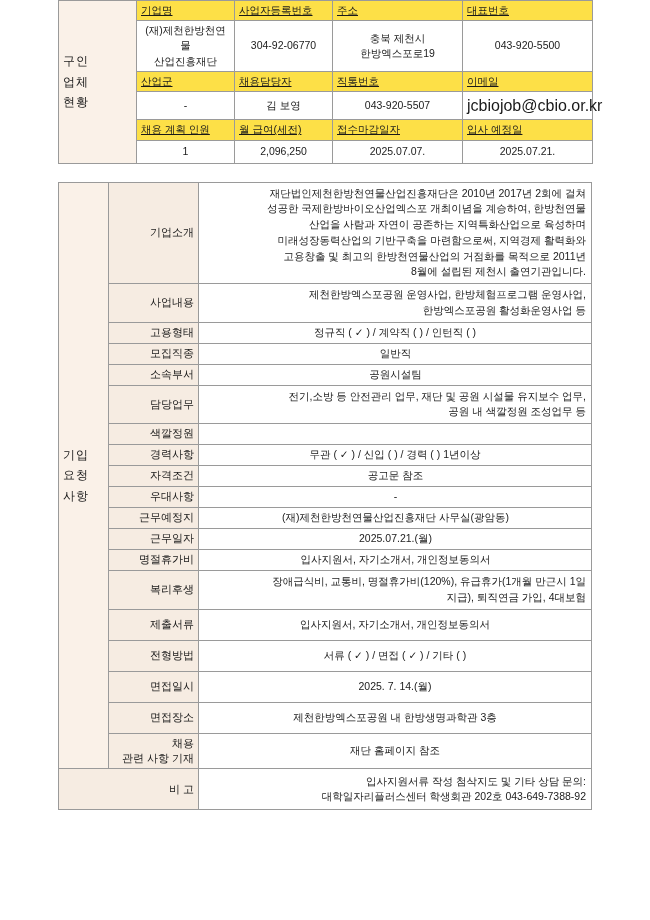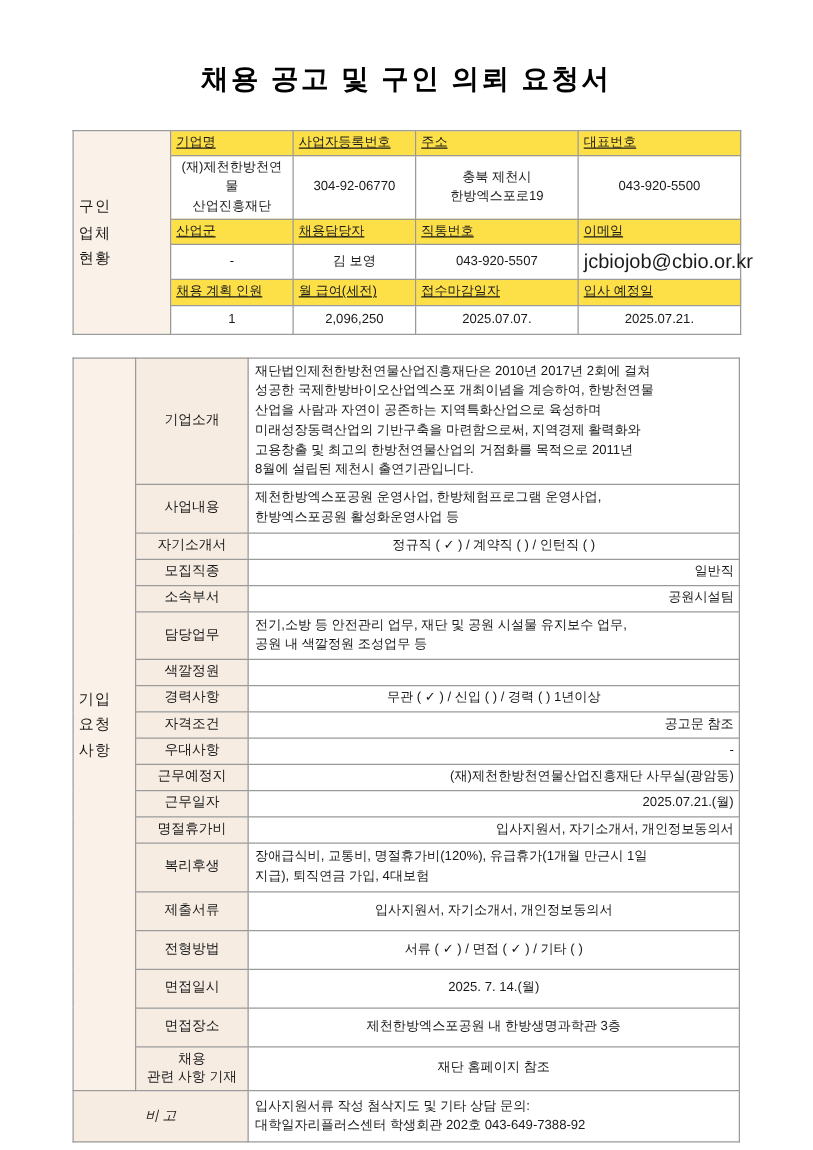--- a/index.html
+++ b/index.html
@@ -52,41 +52,40 @@
   }
   .sidecat {
     background: #faf1e8;
     text-align: left;
     font-size: 12px;
     letter-spacing: 1px;
     line-height: 1.7;
   }
   .labelcell {
     background: #f6ece2;
-    text-align: center;
+    text-align: right;
     font-size: 11px;
     line-height: 1.4;
   }
   .c { text-align: center; }
-  .l { text-align: right; padding-left: 5px; }
+  .l { text-align: center; padding-left: 5px; }
   .small { font-size: 16px; }
   .gap { height: 18px; }
   .body-text {
-    text-align: left;
+    text-align: right;
     padding: 3px 5px;
     line-height: 1.5;
   }
-  .nowrapc { white-space: nowrap; font-style: italic; }
+  .nowrapc { white-space: nowrap; }
 </style>
 </head>
 <body>
 
 <div class="page">
 
-  <div class="doc-title">채용 공고 및 구인 의뢰 요청서</div>
 
   <table class="outer">
     <colgroup>
       <col style="width:78px">
       <col style="width:98px">
       <col style="width:98px">
       <col style="width:130px">
       <col style="width:130px">
     </colgroup>
     <tbody>
@@ -169,21 +168,21 @@
 
       <tr>
         <td class="labelcell">사업내용</td>
         <td class="body-text">
           <div>제천한방엑스포공원 운영사업, 한방체험프로그램 운영사업,</div>
           <div>한방엑스포공원 활성화운영사업 등</div>
         </td>
       </tr>
 
       <tr>
-        <td class="labelcell">자기소개서</td>
+        <td class="labelcell">고용형태</td>
         <td class="c" style="height:16px">정규직 ( ✓ ) / 계약직 (   ) / 인턴직 (   )</td>
       </tr>
 
       <tr>
         <td class="labelcell">모집직종</td>
         <td class="l" style="height:16px">일반직</td>
       </tr>
 
       <tr>
         <td class="labelcell">소속부서</td>

